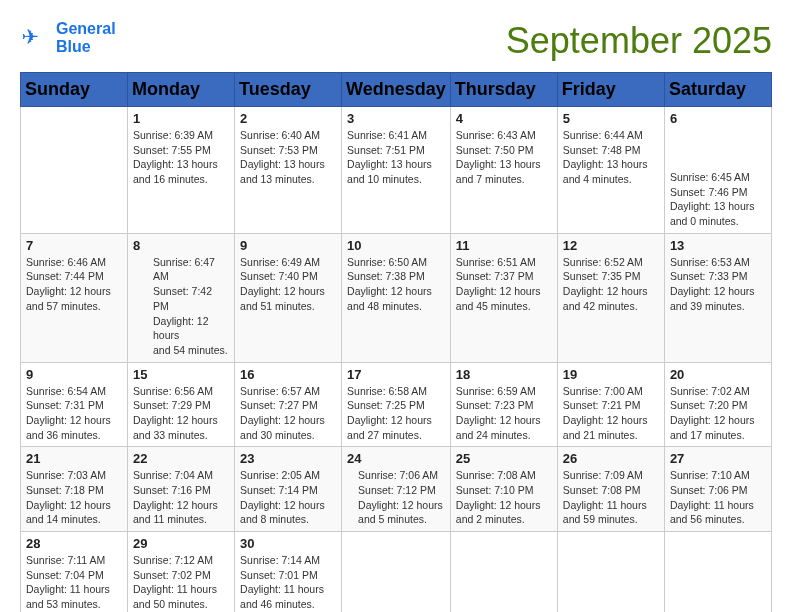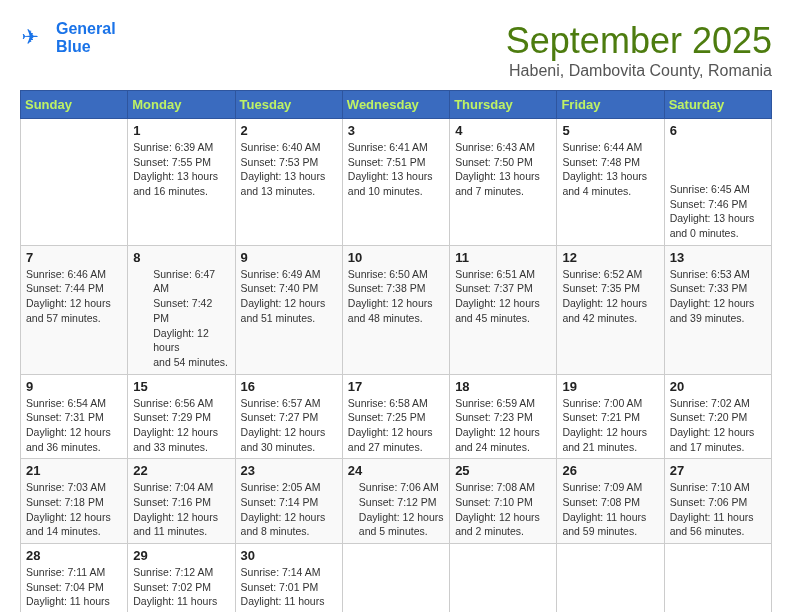--- a/index.html
+++ b/index.html
@@ -46,24 +46,24 @@
       font-size: 16px;
       color: #555;
     }
     table {
       width: 100%;
       border-collapse: collapse;
       font-size: 11px;
     }
     thead tr th {
       background: #3a6bbf;
-      color: #bef264;
+      color: #000000;
       padding: 6px 4px;
       text-align: left;
-      font-size: 13px;
+      font-size: 18px;
       font-weight: bold;
       border: 1px solid #2e559e;
     }
     tbody tr td {
       border: 1px solid #ccc;
       vertical-align: top;
       padding: 4px 5px;
       width: 107px;
       min-height: 80px;
       background: #fff;
@@ -95,21 +95,20 @@
     <svg class="logo-bird" viewBox="0 0 40 40">
       <text x="2" y="28" font-size="26" fill="#1a73e8">✈</text>
     </svg>
     <div class="logo-text">
       <span>General</span><br>
       <span style="color:#1a73e8;margin-top:44px;">Blue</span>
     </div>
   </div>
   <div class="title-block">
     <div class="month-title">September 2025</div>
-    <div class="subtitle">Habeni, Dambovita County, Romania</div>
   </div>
 </div>
 
 <table>
   <thead>
     <tr id="weekday-header">
         <th>Sunday</th>
         <th>Monday</th>
         <th>Tuesday</th>
         <th>Wednesday</th>

